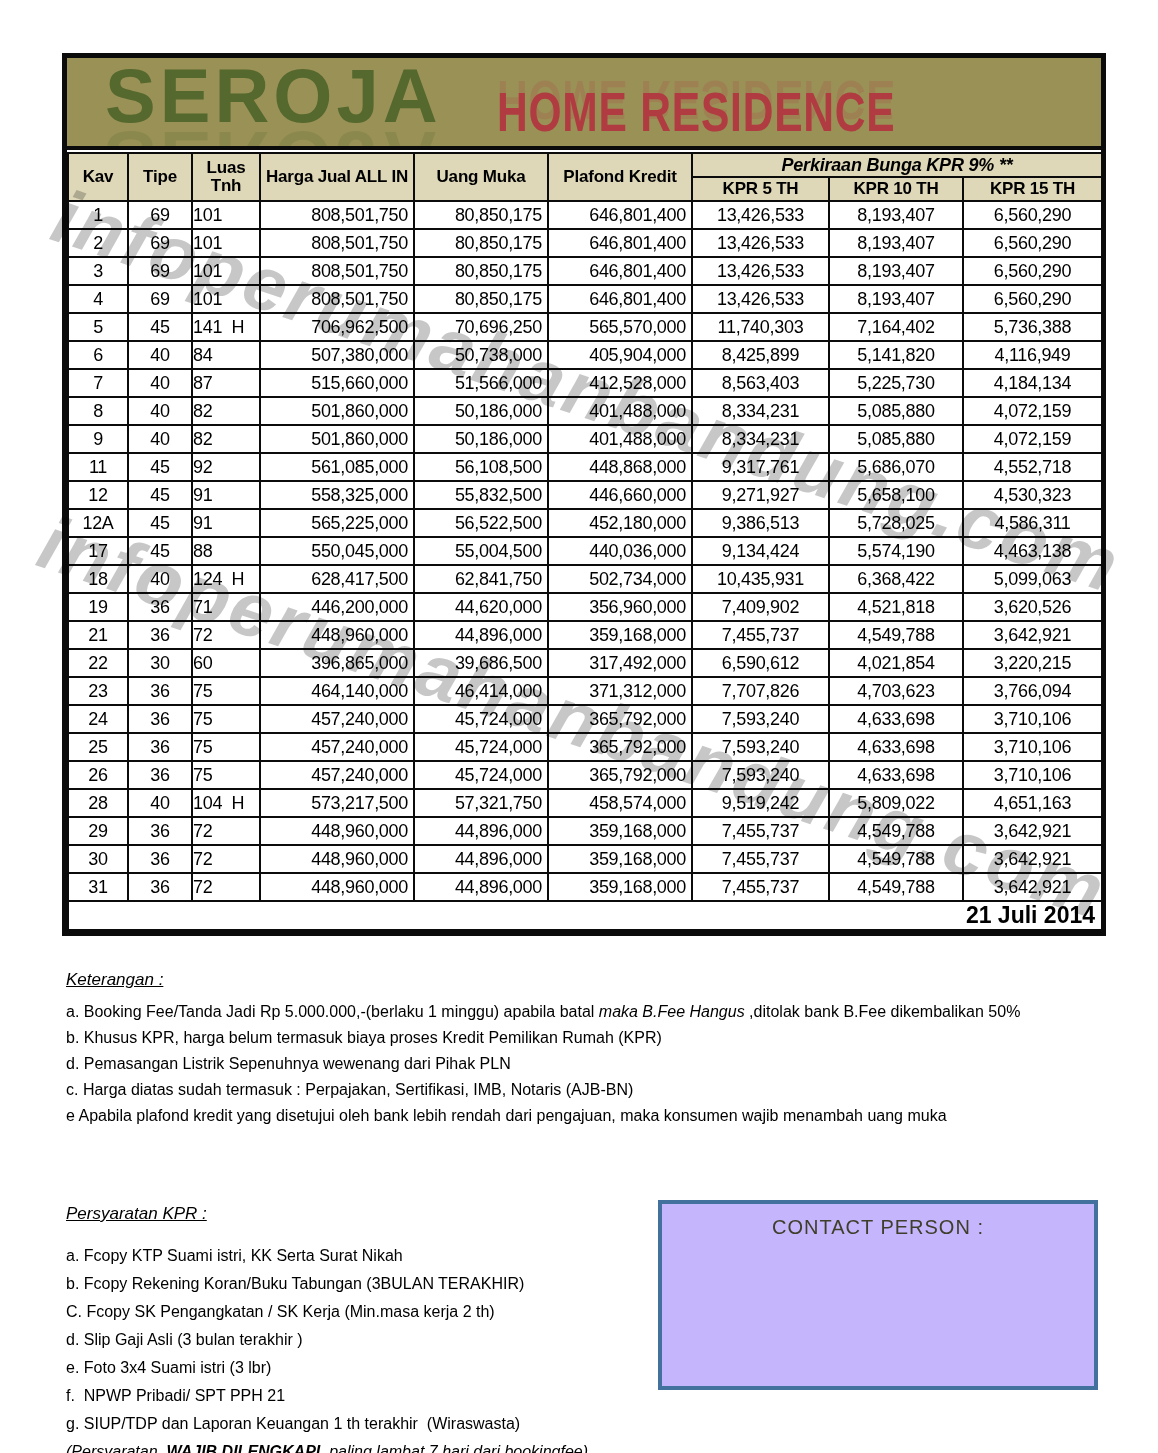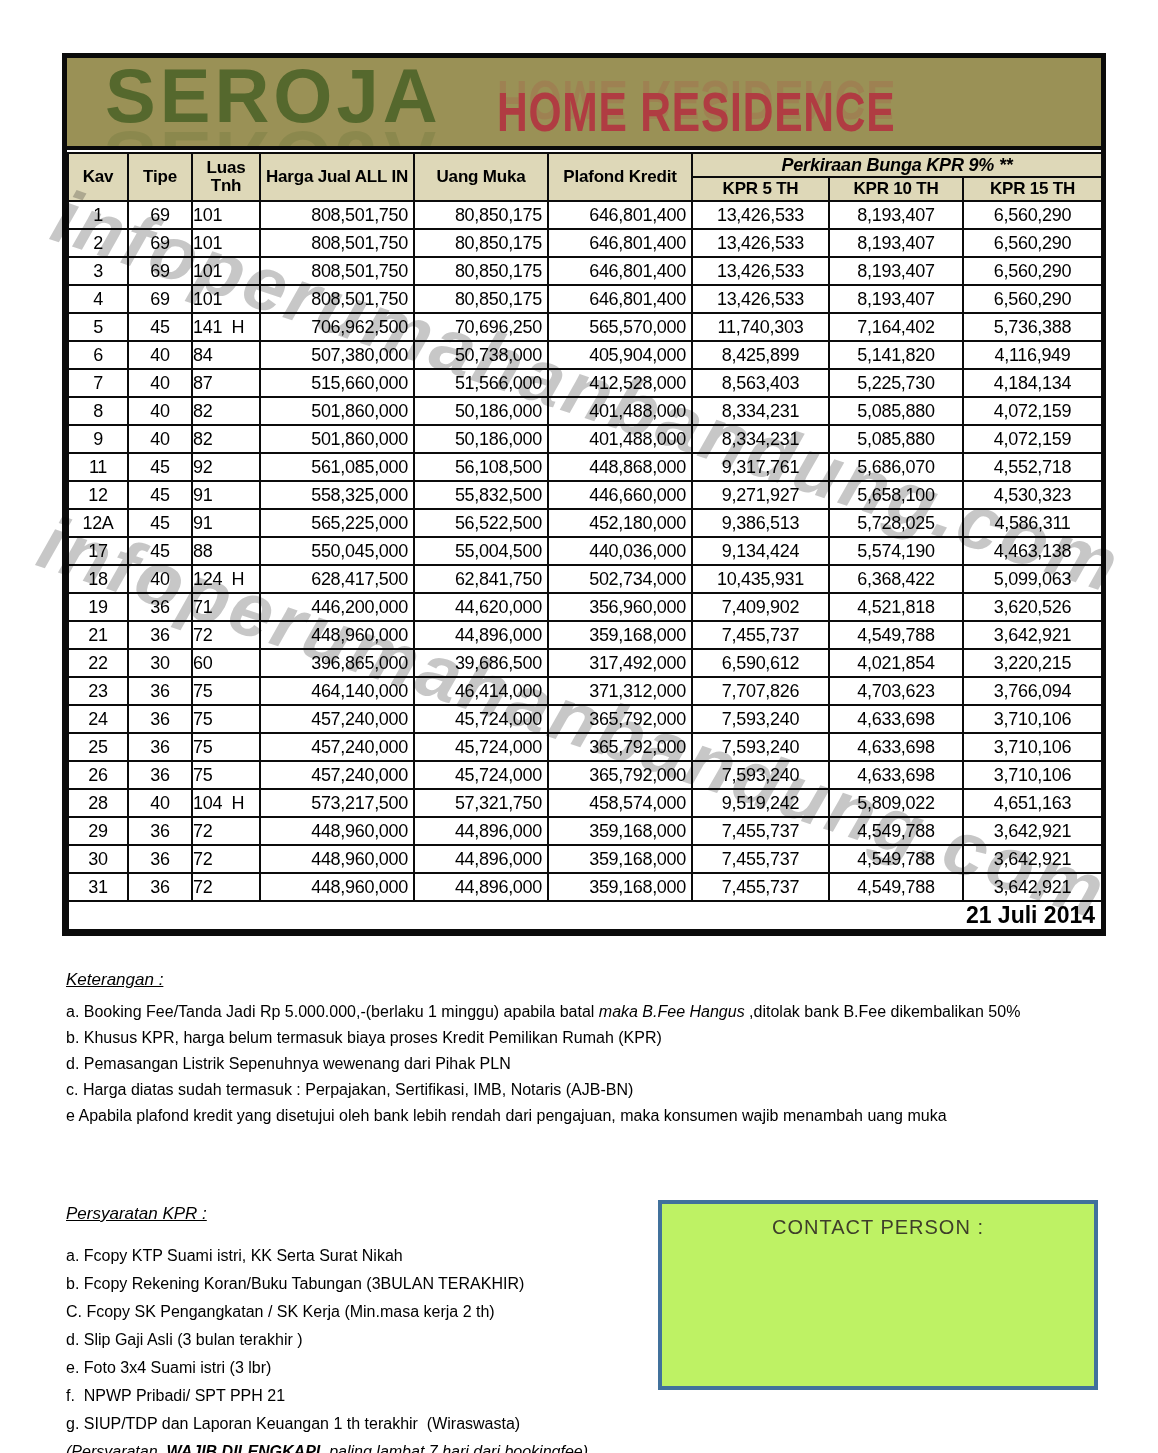--- a/index.html
+++ b/index.html
@@ -68,21 +68,21 @@
   }
   .keterangan p{margin:0 0 9px 0;font-size:16px;line-height:17px;white-space:pre-wrap;}
   .persyaratan .sec-heading{margin-bottom:24px;}
   .persyaratan p{margin:0 0 12px 0;font-size:16px;line-height:16px;white-space:pre-wrap;}
   .note-italic{font-style:italic;font-size:15px;}
   .note-italic b{font-weight:bold;}
 
   
   .contact-box{
     position:absolute;left:658px;top:1200px;width:432px;height:182px;
-    border:4px solid #41719c;background:#bef264;z-index:20;
+    border:4px solid #41719c;background:#c4b5fd;z-index:20;
   }
   .contact-label{
     margin-top:12px;text-align:center;font-size:20px;letter-spacing:1px;
     color:#3e3e2a;
   }
 </style>
 </head>
 <body>
 
 <div class="watermark wm1">infoperumahanbandung.com</div>

